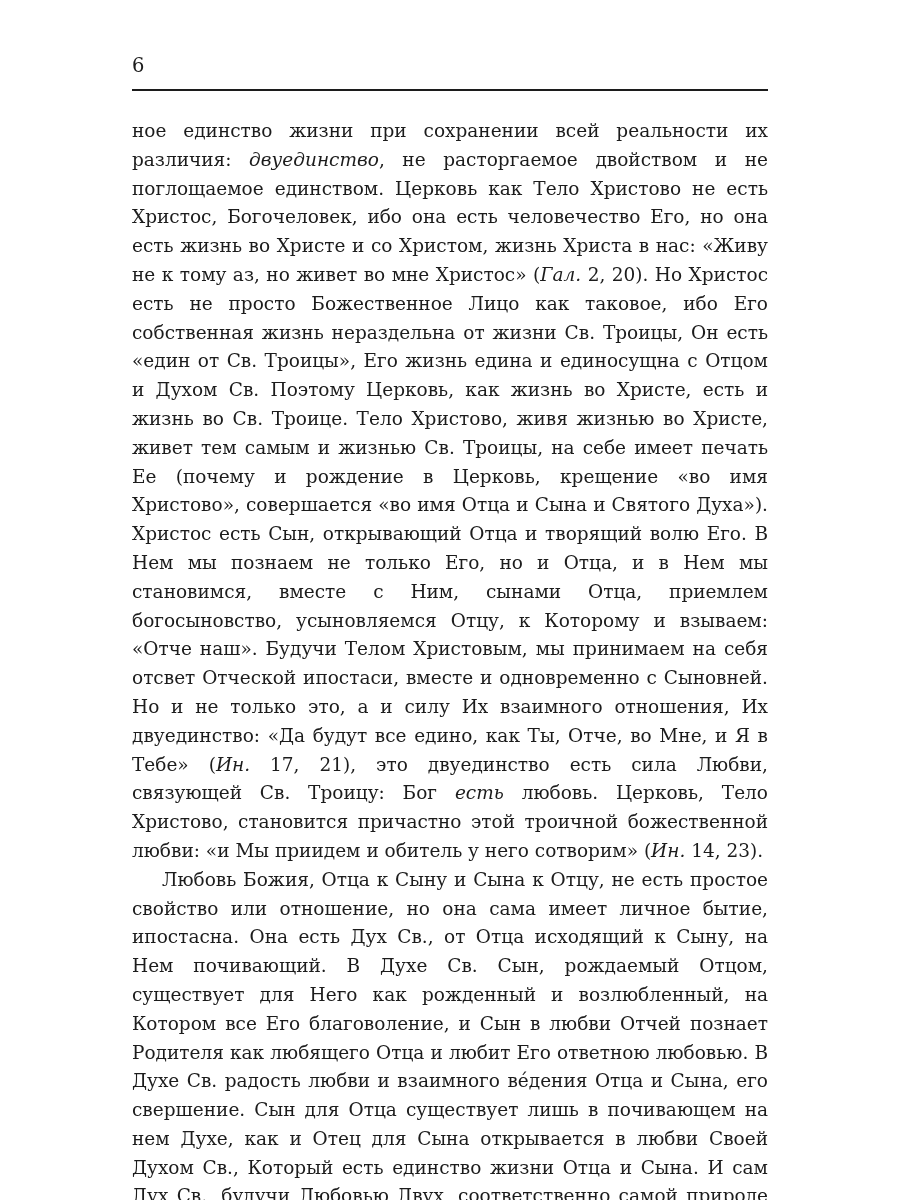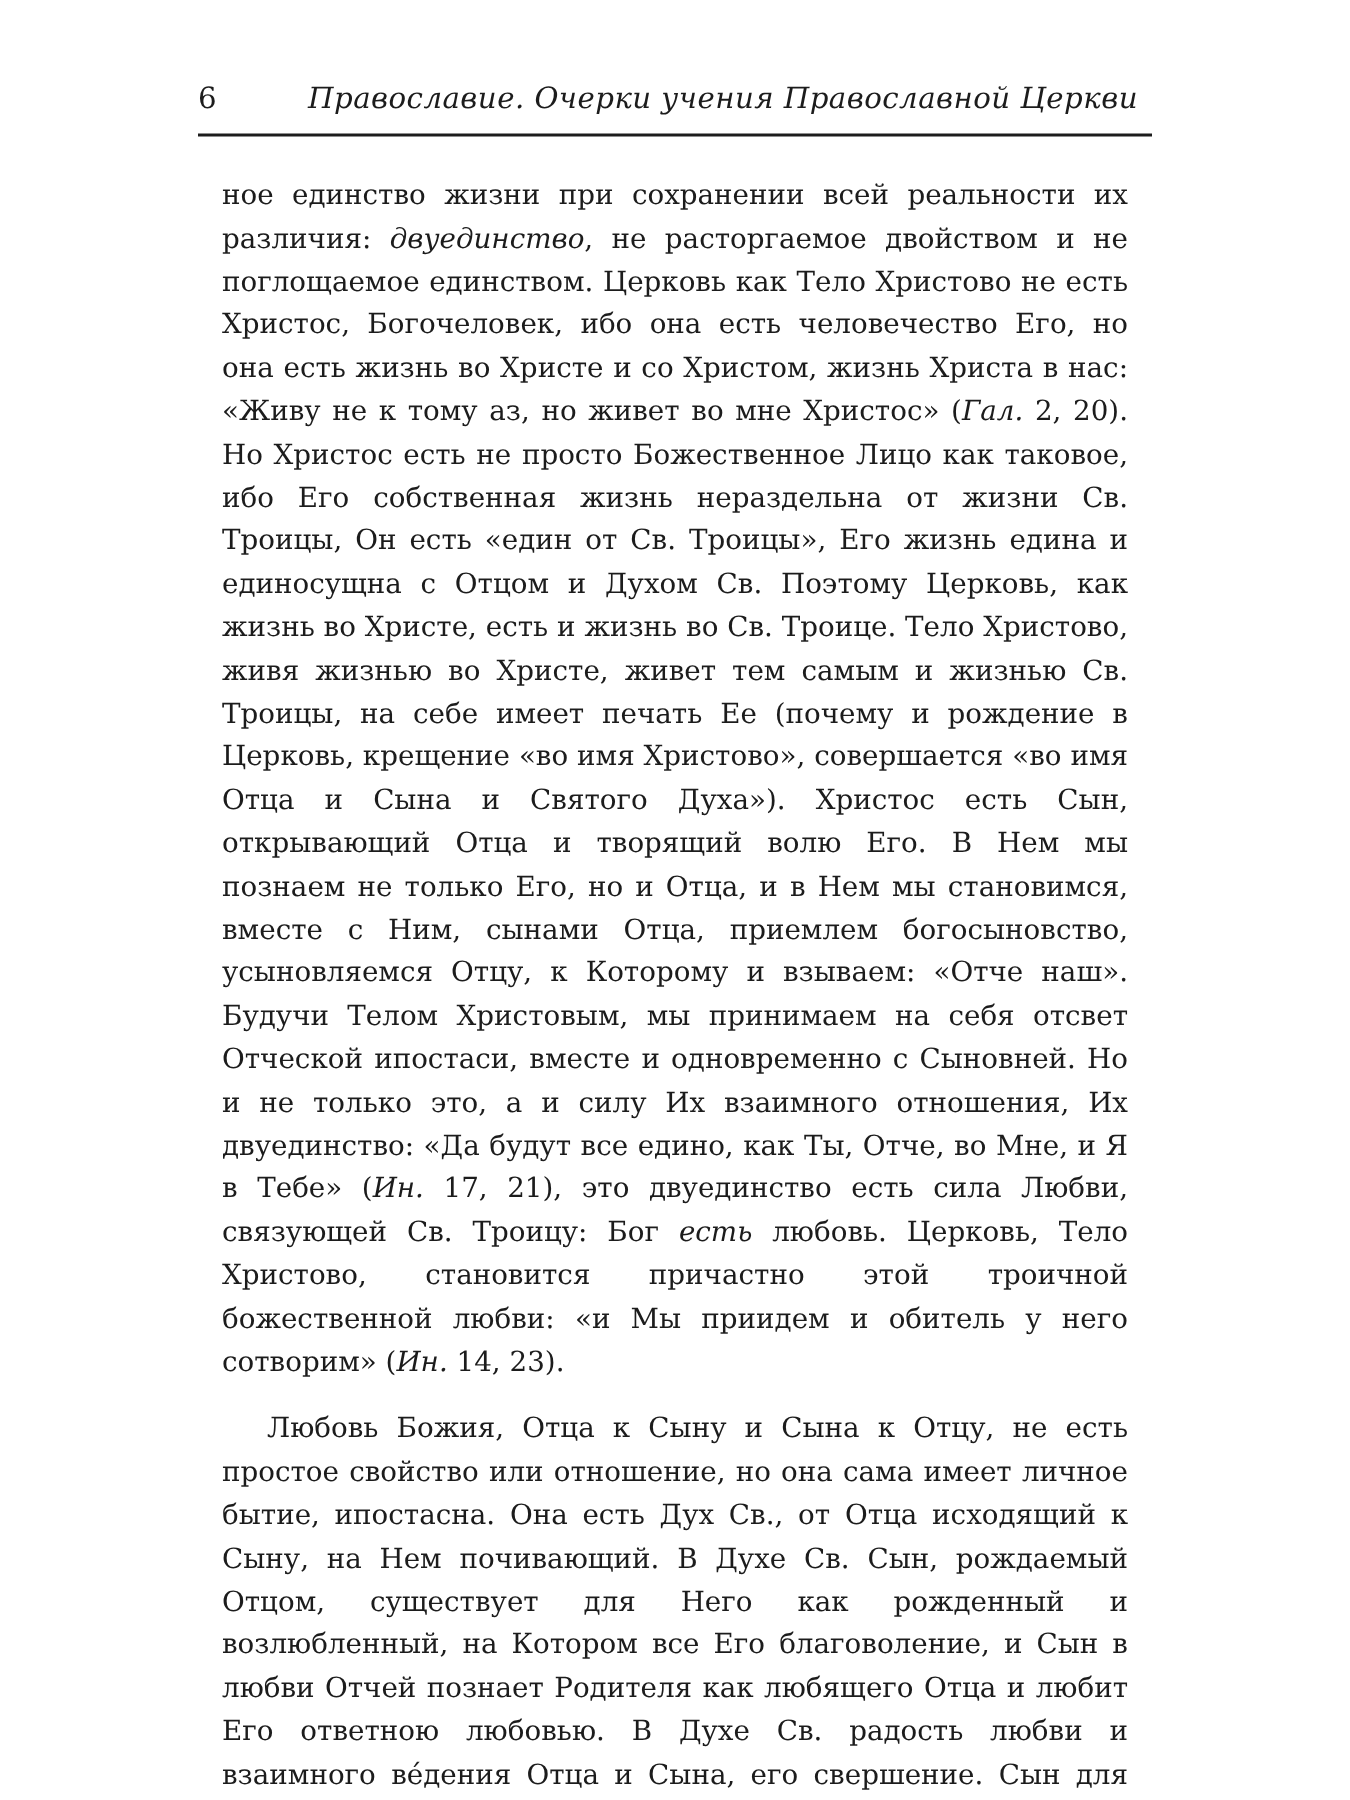--- a/index.html
+++ b/index.html
@@ -36,33 +36,32 @@
   .rule {
     border-bottom: 2px solid var(--ink, #1c1c1c);
     margin-top: 12px;
   }
   .text-body {
     margin-top: 26px;
     font-size: 18.5px;
     line-height: 28.8px;
     text-align: justify;
   }
-  .para { margin: 16px; }
+  .para { margin: 0; }
   .para.indent { text-indent: 30px; }
   .it { font-style: italic; }
   .rm { font-style: normal; }
 </style>
 </head>
 <body>
 
 <div class="page">
   <div class="header">
     <div class="header-row">
       <span class="pagenum">6</span>
-      <span class="running">Православие. Очерки учения Православной Церкви</span>
     </div>
     <div class="rule"></div>
   </div>
   <div class="text-body">
       <p class="para"><span class="rm">ное единство жизни при сохранении всей реальности их различия: </span><span class="it">двуединство</span><span class="rm">, не расторгаемое двойством и не поглощаемое единством. Церковь как Тело Христово не есть Христос, Богочеловек, ибо она есть человечество Его, но она есть жизнь во Христе и со Христом, жизнь Христа в нас: «Живу не к тому аз, но живет во мне Христос» (</span><span class="it">Гал.</span><span class="rm"> 2, 20). Но Христос есть не просто Божественное Лицо как таковое, ибо Его собственная жизнь нераздельна от жизни Св. Троицы, Он есть «един от Св. Троицы», Его жизнь едина и единосущна с Отцом и Духом Св. Поэтому Церковь, как жизнь во Христе, есть и жизнь во Св. Троице. Тело Христово, живя жизнью во Христе, живет тем самым и жизнью Св. Троицы, на себе имеет печать Ее (почему и рождение в Церковь, крещение «во имя Христово», совершается «во имя Отца и Сына и Святого Духа»). Христос есть Сын, открывающий Отца и творящий волю Его. В Нем мы познаем не только Его, но и Отца, и в Нем мы становимся, вместе с Ним, сынами Отца, приемлем богосыновство, усыновляемся Отцу, к Которому и взываем: «Отче наш». Будучи Телом Христовым, мы принимаем на себя отсвет Отческой ипостаси, вместе и одновременно с Сыновней. Но и не только это, а и силу Их взаимного отношения, Их двуединство: «Да будут все едино, как Ты, Отче, во Мне, и Я в Тебе» (</span><span class="it">Ин.</span><span class="rm"> 17, 21), это двуединство есть сила Любви, связующей Св. Троицу: Бог </span><span class="it">есть</span><span class="rm"> любовь. Церковь, Тело Христово, становится причастно этой троичной божественной любви: «и Мы приидем и обитель у него сотворим» (</span><span class="it">Ин.</span><span class="rm"> 14, 23).</span></p>
       <p class="para indent"><span class="rm">Любовь Божия, Отца к Сыну и Сына к Отцу, не есть простое свойство или отношение, но она сама имеет личное бытие, ипостасна. Она есть Дух Св., от Отца исходящий к Сыну, на Нем почивающий. В Духе Св. Сын, рождаемый Отцом, существует для Него как рожденный и возлюбленный, на Котором все Его благоволение, и Сын в любви Отчей познает Родителя как любящего Отца и любит Его ответною любовью. В Духе Св. радость любви и взаимного ве́дения Отца и Сына, его свершение. Сын для Отца существует лишь в почивающем на нем Духе, как и Отец для Сына открывается в любви Своей Духом Св., Который есть единство жизни Отца и Сына. И сам Дух Св., будучи Любовью Двух, соответственно самой природе любви, в Своем личном бытии существует как бы лишь вне Себя самого, в Других, в Отце и Сыне. Такова любовь: она живет умирая, и умирает живя, для</span></p>
     </div>
 </div>
 
 </body></html>

